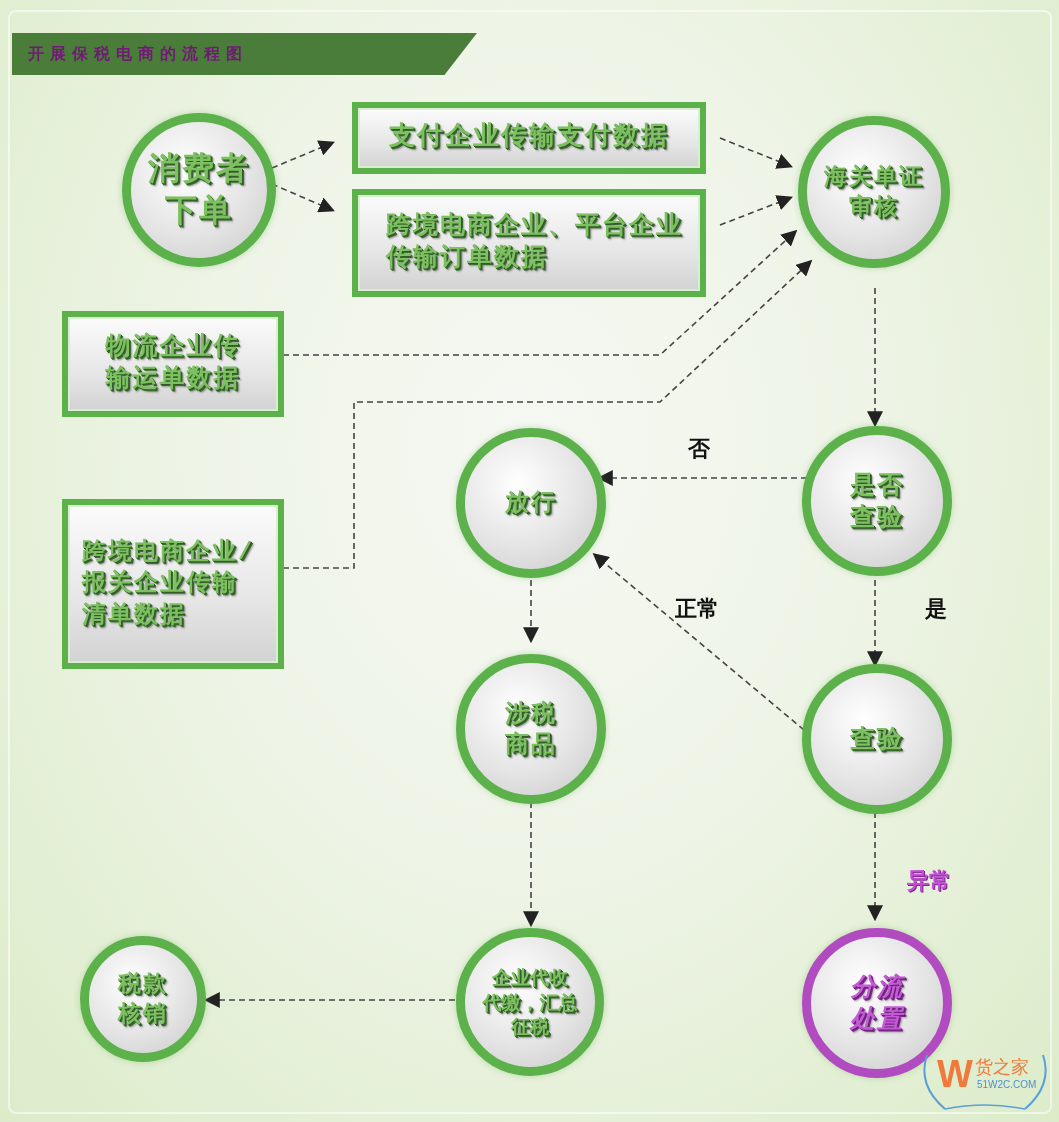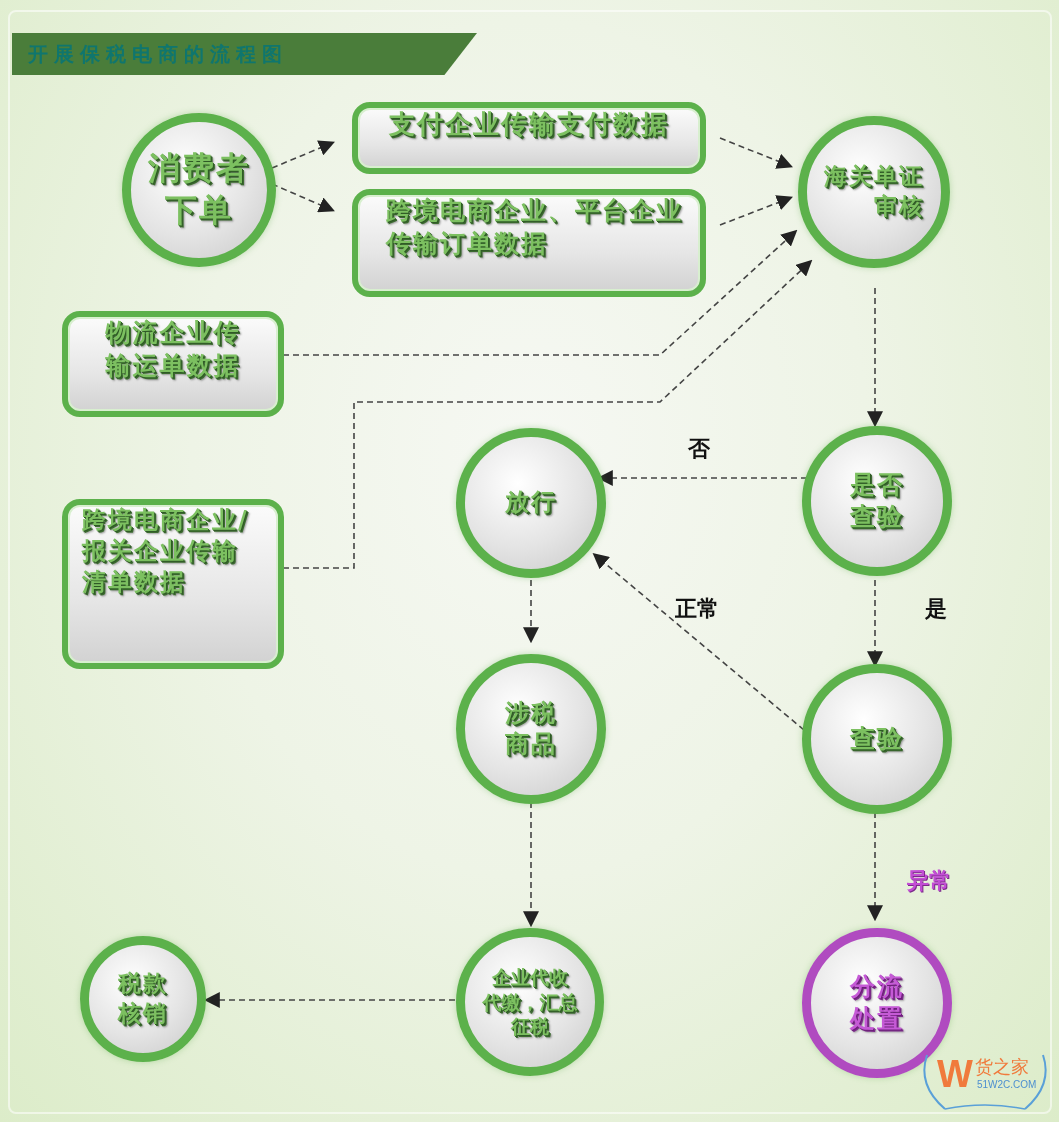--- a/index.html
+++ b/index.html
@@ -12,37 +12,38 @@
     position:absolute; left:8px; top:10px; width:1040px; height:1100px;
     border:2px solid rgba(255,255,255,0.55); border-radius:8px;
   }
   .title-banner {
     position:absolute; left:12px; top:33px; width:465px; height:42px;
     background:#4a7d3a;
     clip-path: polygon(0 0, 100% 0, 93% 100%, 0 100%);
   }
   .title-text {
     position:absolute; left:28px; top:33px; height:30px; line-height:42px;
-    color:#0f766e; font-size:20px; font-weight:bold; letter-spacing:6px;
+    color:#701a75; font-size:16px; font-weight:bold; letter-spacing:6px;
   }
   svg.lines { position:absolute; left:0; top:0; }
   .node-circle {
     position:absolute; border-radius:50%;
     border:9px solid #5cb14b; box-sizing:border-box;
     background: radial-gradient(circle at 40% 35%, #ffffff 0%, #e4e4e4 55%, #c9c9c9 100%);
     display:flex; align-items:center; justify-content:center; text-align:center;
     box-shadow: 0 0 6px rgba(90,170,70,0.35);
   }
-  .node-circle.purple { border-color:#b04bc0; }
+  .node-circle.purple { border-color:#b04bc0;font-style:italic; }
   .node-box {
     position:absolute; box-sizing:border-box;
-    border:6px solid #5cb14b; border-radius:18px;
+    border:6px solid #5cb14b; border-radius:0;
     background: linear-gradient(180deg, #fbfbfb 0%, #e6e6e6 60%, #d2d2d2 100%);
-    display:flex; align-items:flex-start; justify-content:center;
+    display:flex; align-items:center; justify-content:center;
     box-shadow: inset 0 0 0 2px #d8efcf;
+    font-family: Liberation Mono, monospace;
   }
   .node-text {
     color:#7cc060; font-weight:bold; letter-spacing:2px;
     text-shadow: 1px 1px 0 #2f5a26, 2px 2px 0 #3c6a30, 3px 3px 2px rgba(0,0,0,0.35);
     line-height:1.3;
   }
   .node-text.purple { color:#c55ad6; text-shadow: 1px 1px 0 #6b1f78, 2px 2px 0 #7e2d8c, 3px 3px 2px rgba(0,0,0,0.3); }
   .edge-label {
     position:absolute; font-weight:bold; font-size:22px; color:#111;
   }
@@ -108,21 +109,21 @@
 </div>
 
 <div class="node-box" style="left:352px;top:189px;width:354px;height:108px;justify-content:flex-start;padding-left:28px;">
   <div class="node-text" style="font-size:25px;text-align:left;">
     <div>跨境电商企业、平台企业</div>
     <div>传输订单数据</div>
   </div>
 </div>
 
 <div class="node-circle" style="left:798px;top:116px;width:152px;height:152px;">
-  <div class="node-text" style="font-size:23px;text-align:right;">
+  <div class="node-text" style="font-size:23px;">
     <div>海关单证</div>
     <div>审核</div>
   </div>
 </div>
 
 <div class="node-box" style="left:62px;top:311px;width:222px;height:106px;">
   <div class="node-text" style="font-size:25px;">
     <div>物流企业传</div>
     <div>输运单数据</div>
   </div>

